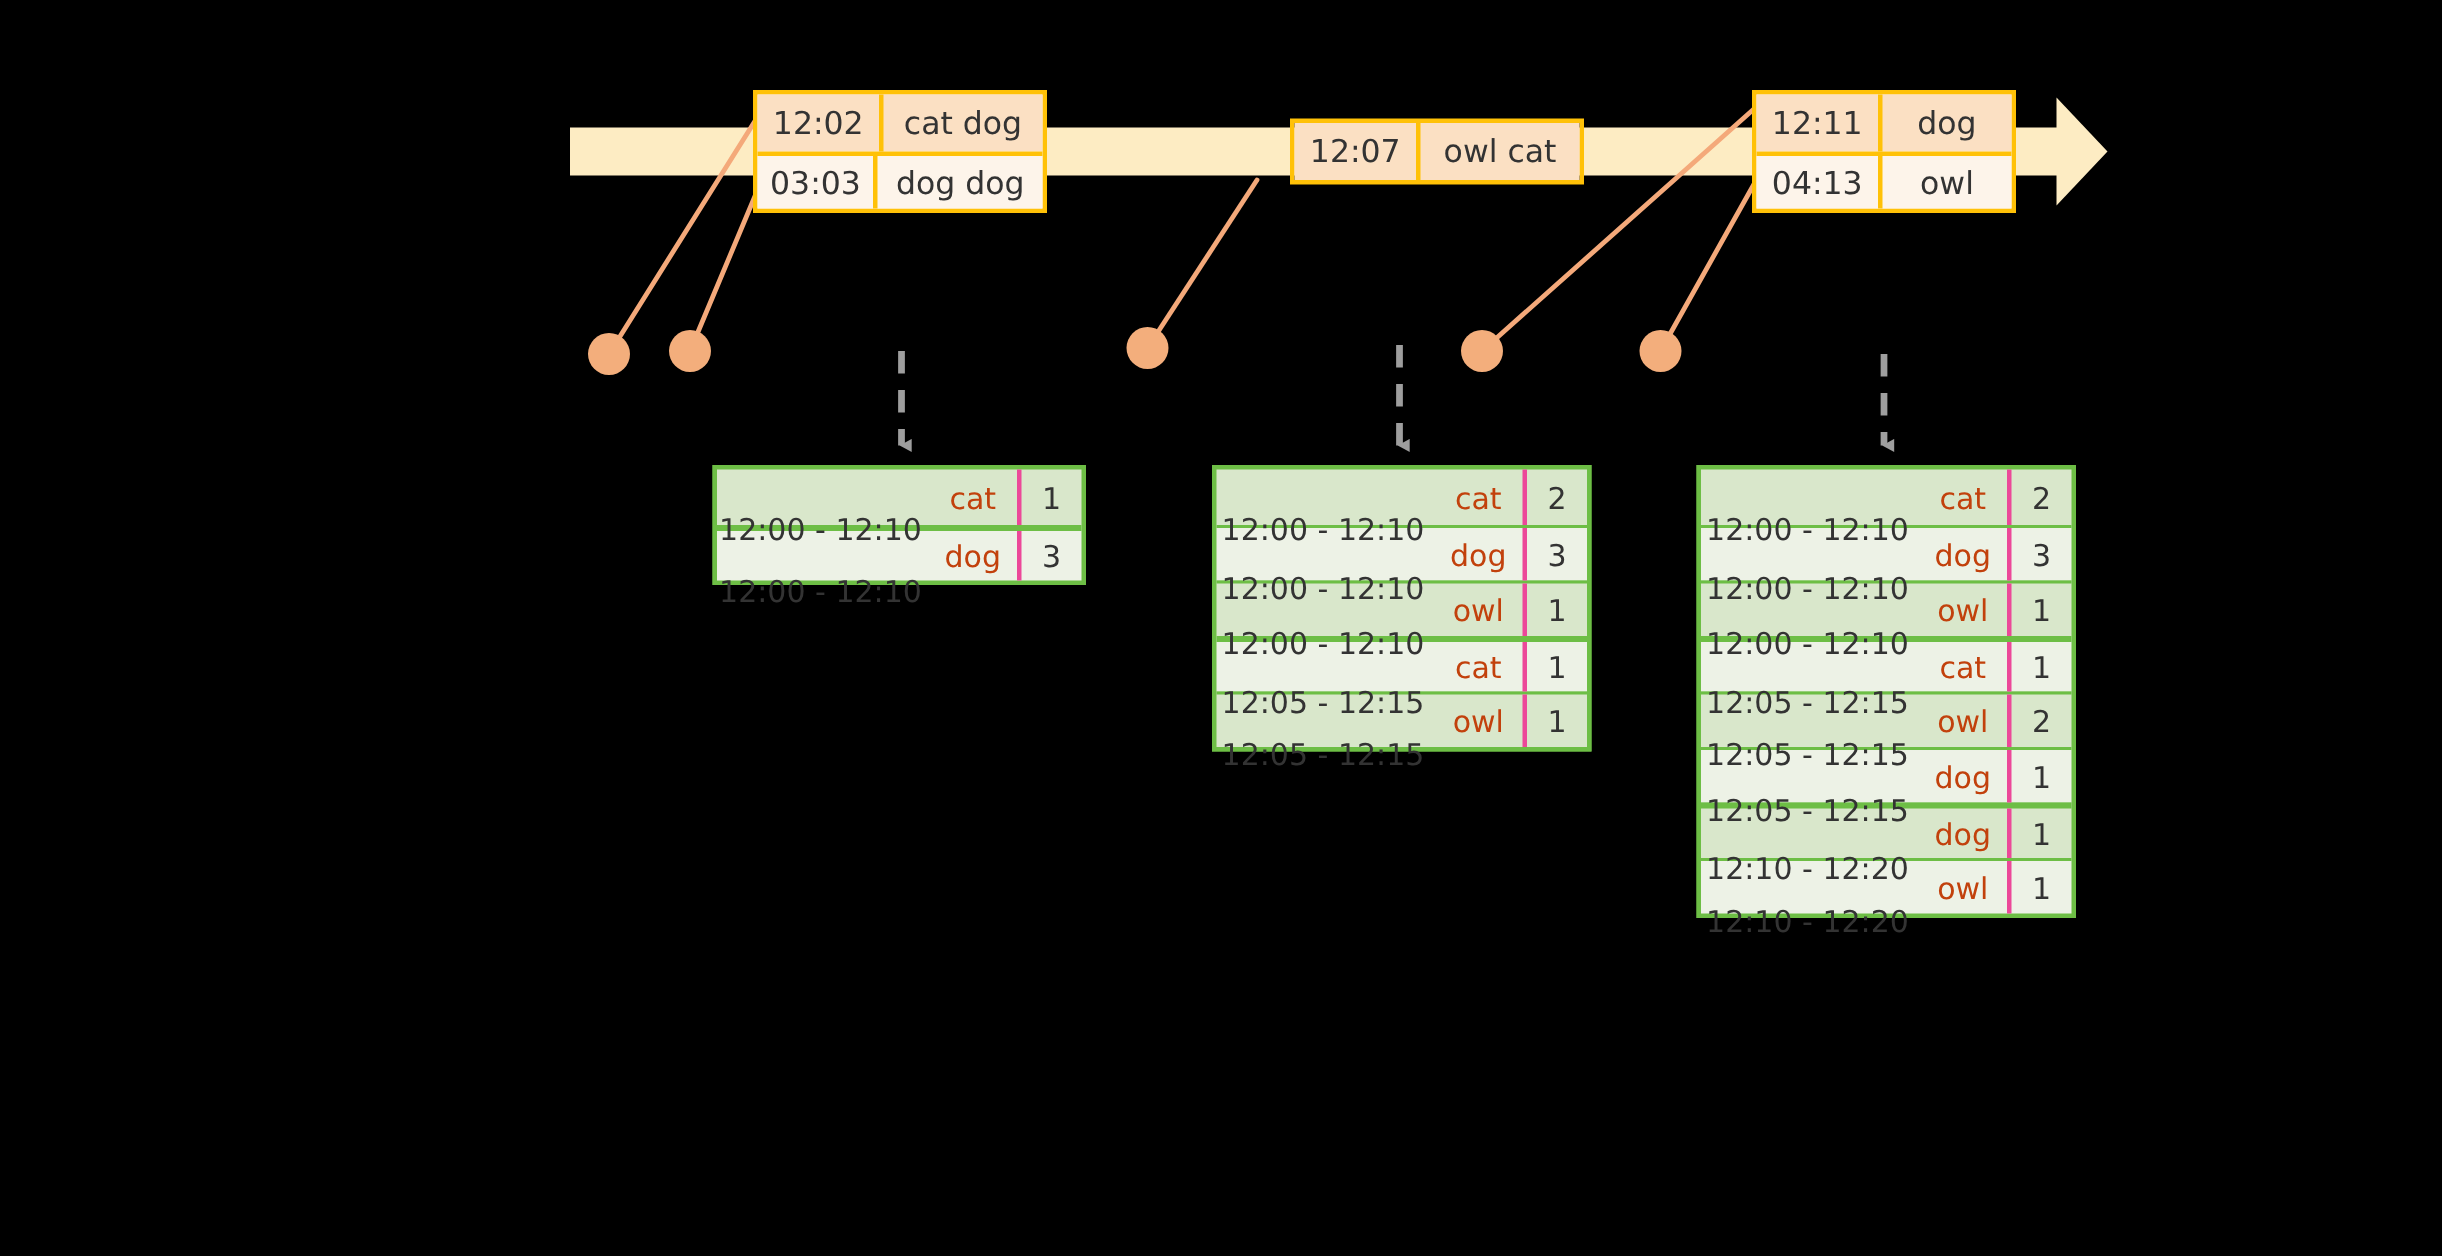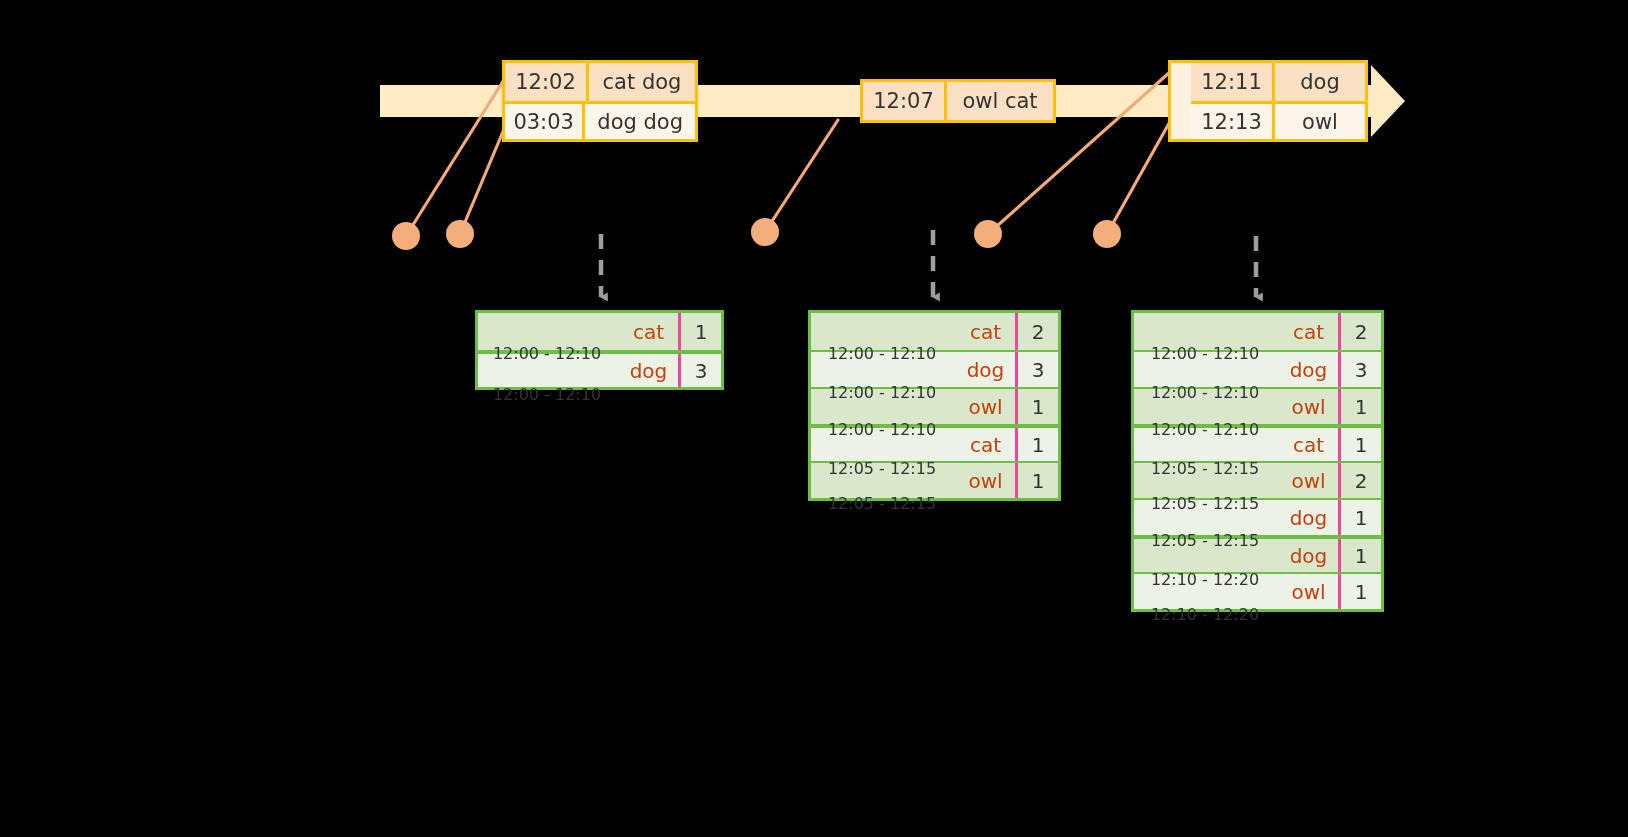--- a/index.html
+++ b/index.html
@@ -86,21 +86,21 @@
     height: 37px;
     box-sizing: border-box;
   }
   .res-row.r-dark  { background: #D9E7CB; }
   .res-row.r-light { background: #EDF2E6; }
 
   .res-win {
     display: flex;
     align-items: center;
     justify-content: center;
-    font-size: 16px;
+    font-size: 20px;
     color: #333333;
     white-space: nowrap;
     box-sizing: border-box;
     border-right: 3px solid #6DBE45;
     margin-top: 40px;
   }
   .res-key {
     display: flex;
     align-items: center;
     justify-content: center;
@@ -187,27 +187,27 @@
     </div>
   </div>
 
   <div class="event-box" style="left:860px; top:79px; width:196px;">
     <div class="event-row shade-a">
       <div class="event-time">12:07</div>
       <div class="event-words">owl cat</div>
     </div>
   </div>
 
-  <div class="event-box" style="left:1168px; top:60px; width:200px;padding-left:20px;">
+  <div class="event-box" style="left:1168px; top:60px; width:176px;">
     <div class="event-row shade-a">
       <div class="event-time">12:11</div>
       <div class="event-words">dog</div>
     </div>
     <div class="event-row shade-b">
-      <div class="event-time">12:13</div>
+      <div class="event-time">04:13</div>
       <div class="event-words">owl</div>
     </div>
   </div>
 
   <div class="result-table t1" style="left:475px; top:310px; width:249px;">
     <div class="res-row r-dark grp-end">
       <div class="res-win">12:00 - 12:10</div>
       <div class="res-key">cat</div>
       <div class="res-cnt">1</div>
     </div>

